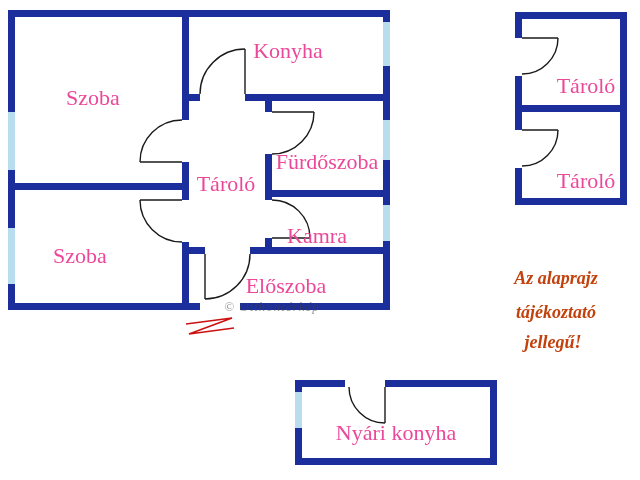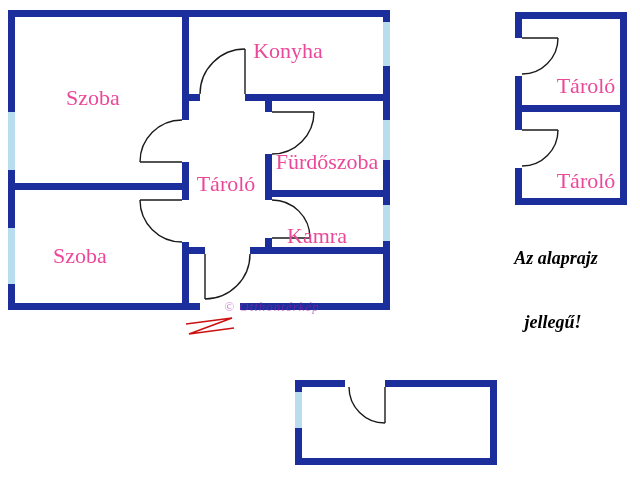--- a/index.html
+++ b/index.html
@@ -8,26 +8,26 @@
     overflow:hidden; font-family:"Liberation Serif", serif;
   }
   .plan-svg { position:absolute; left:0; top:0; }
   .room-label {
     position:absolute; transform:translate(-50%,-50%);
     font-size:22px; color:#ec4899; white-space:nowrap;
   }
   .note-line {
     position:absolute; transform:translate(-50%,-50%);
     font-size:18px; font-style:italic; font-weight:bold;
-    color:#000000; white-space:nowrap;
+    color:#c2410c; white-space:nowrap;margin-top:20px;
   }
   .watermark {
     position:absolute; transform:translate(-50%,-50%);
     font-size:13px; font-style:italic; letter-spacing:1px;
-    color:#a21caf; opacity:0.55; white-space:nowrap;
+    color:#404040; opacity:0.55; white-space:nowrap;
   }
 </style>
 </head>
 <body>
 
 <div class="canvas">
 
   <svg class="plan-svg" width="640" height="480" viewBox="0 0 640 480">
 
     <g fill="#1c2d9c">
@@ -119,21 +119,24 @@
       <path d="M 186 324 L 232 318 L 189 334 L 234 328"></path>
     </g>
   </svg>
 
   <div class="room-label" style="left:93px;  top:98px;">Szoba</div>
   <div class="room-label" style="left:80px;  top:256px;">Szoba</div>
   <div class="room-label" style="left:288px; top:51px;">Konyha</div>
   <div class="room-label" style="left:327px; top:162px;">Fürdőszoba</div>
   <div class="room-label" style="left:226px; top:184px;">Tároló</div>
   <div class="room-label" style="left:317px; top:236px;">Kamra</div>
+  <div class="room-label" style="left:286px; top:286px;">Előszoba</div>
   <div class="room-label" style="left:586px; top:86px;">Tároló</div>
   <div class="room-label" style="left:586px; top:181px;">Tároló</div>
+  <div class="room-label" style="left:396px; top:433px;">Nyári konyha</div>
 
   <div class="note-line" style="left:556px; top:258px;">Az alaprajz</div>
+  <div class="note-line" style="left:556px; top:292px;">tájékoztató</div>
   <div class="note-line" style="left:553px; top:322px;">jellegű!</div>
 
   <div class="watermark" style="left:272px; top:307px;">© Otthontérkép</div>
 
 </div>
 
 </body></html>

